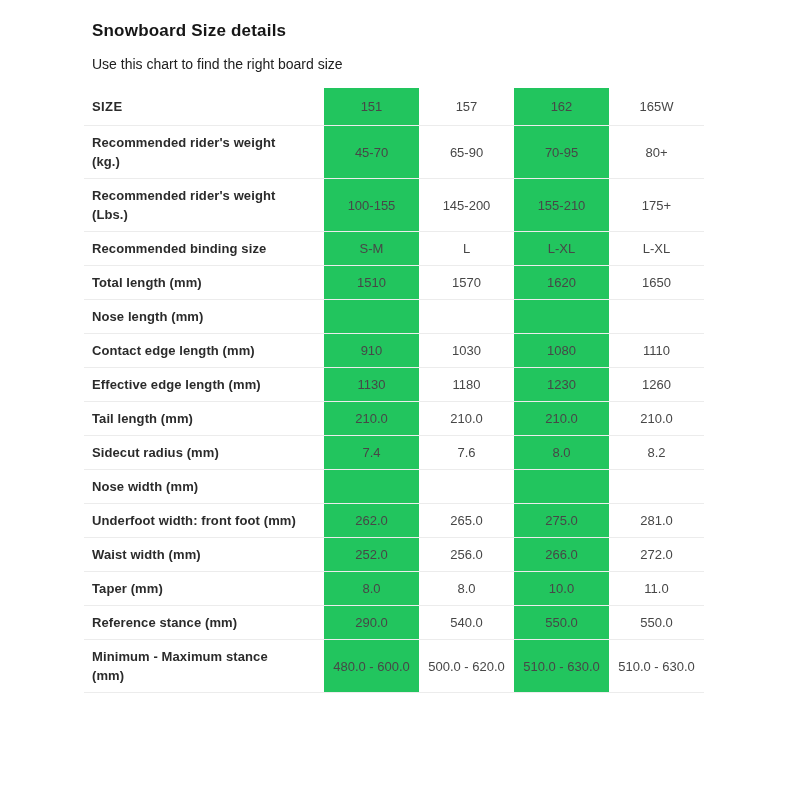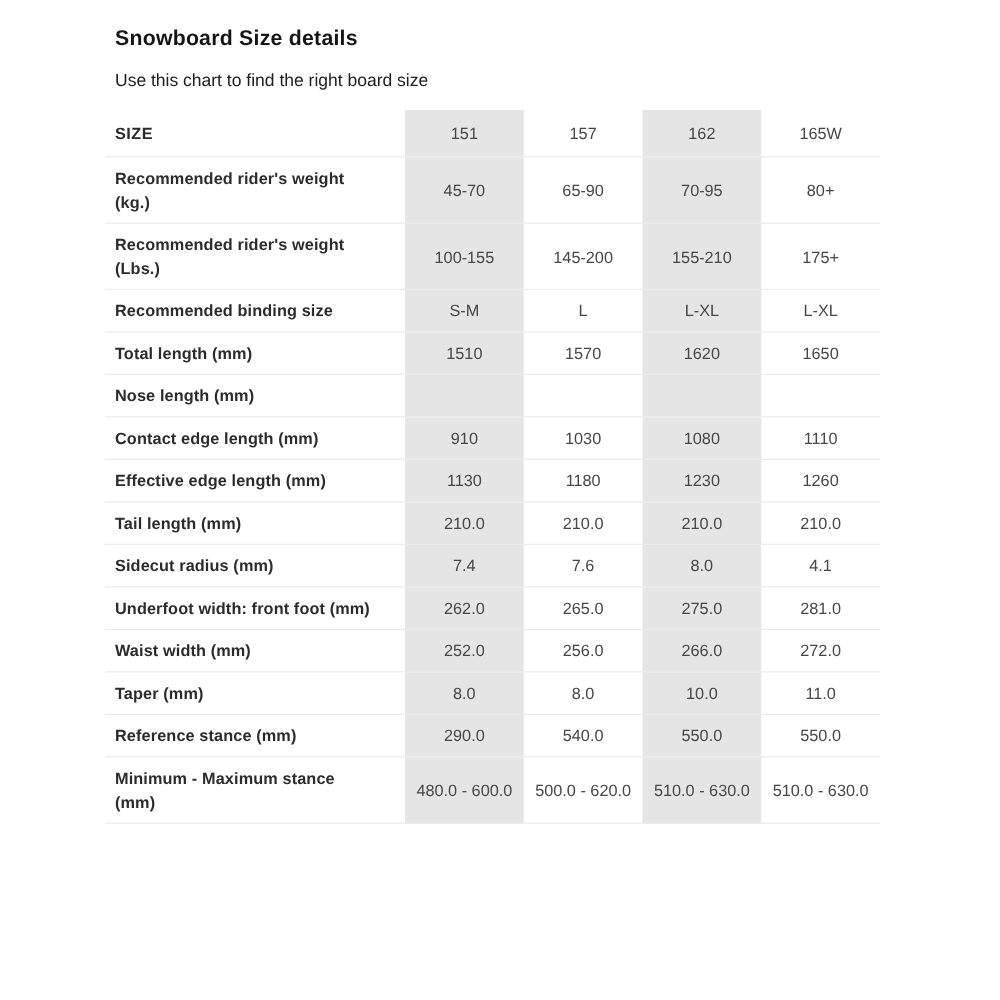--- a/index.html
+++ b/index.html
@@ -49,21 +49,21 @@
     color: #2b2b2b;
     white-space: pre-line;
     letter-spacing: 0.1px;
   }
   .cell.val {
     width: 95px;
     padding: 7px 6px;
     text-align: center;
     color: #474747;
   }
-  .cell.shade { background: #e5e5e5; }
+  .cell.shade { background: #22c55e; }
   .trow.header .cell { padding-top: 9px; padding-bottom: 9px; }
   .trow.header .label { letter-spacing: 0.4px; margin-left: 26px; }
 </style>
 </head>
 <body>
 
 <div class="page">
   <h2 class="section-title">Snowboard Size details</h2>
   <p class="section-subtitle">Use this chart to find the right board size</p>
 
@@ -141,23 +141,30 @@
       <div class="cell val">210.0</div>
       <div class="cell val shade">210.0</div>
       <div class="cell val">210.0</div>
     </div>
 
     <div class="trow">
       <div class="cell label">Sidecut radius (mm)</div>
       <div class="cell val shade">7.4</div>
       <div class="cell val">7.6</div>
       <div class="cell val shade">8.0</div>
-      <div class="cell val">4.1</div>
-    </div>
-
+      <div class="cell val">8.2</div>
+    </div>
+
+    <div class="trow">
+      <div class="cell label">Nose width (mm)</div>
+      <div class="cell val shade"></div>
+      <div class="cell val"></div>
+      <div class="cell val shade"></div>
+      <div class="cell val"></div>
+    </div>
 
     <div class="trow">
       <div class="cell label">Underfoot width: front foot (mm)</div>
       <div class="cell val shade">262.0</div>
       <div class="cell val">265.0</div>
       <div class="cell val shade">275.0</div>
       <div class="cell val">281.0</div>
     </div>
 
     <div class="trow">

